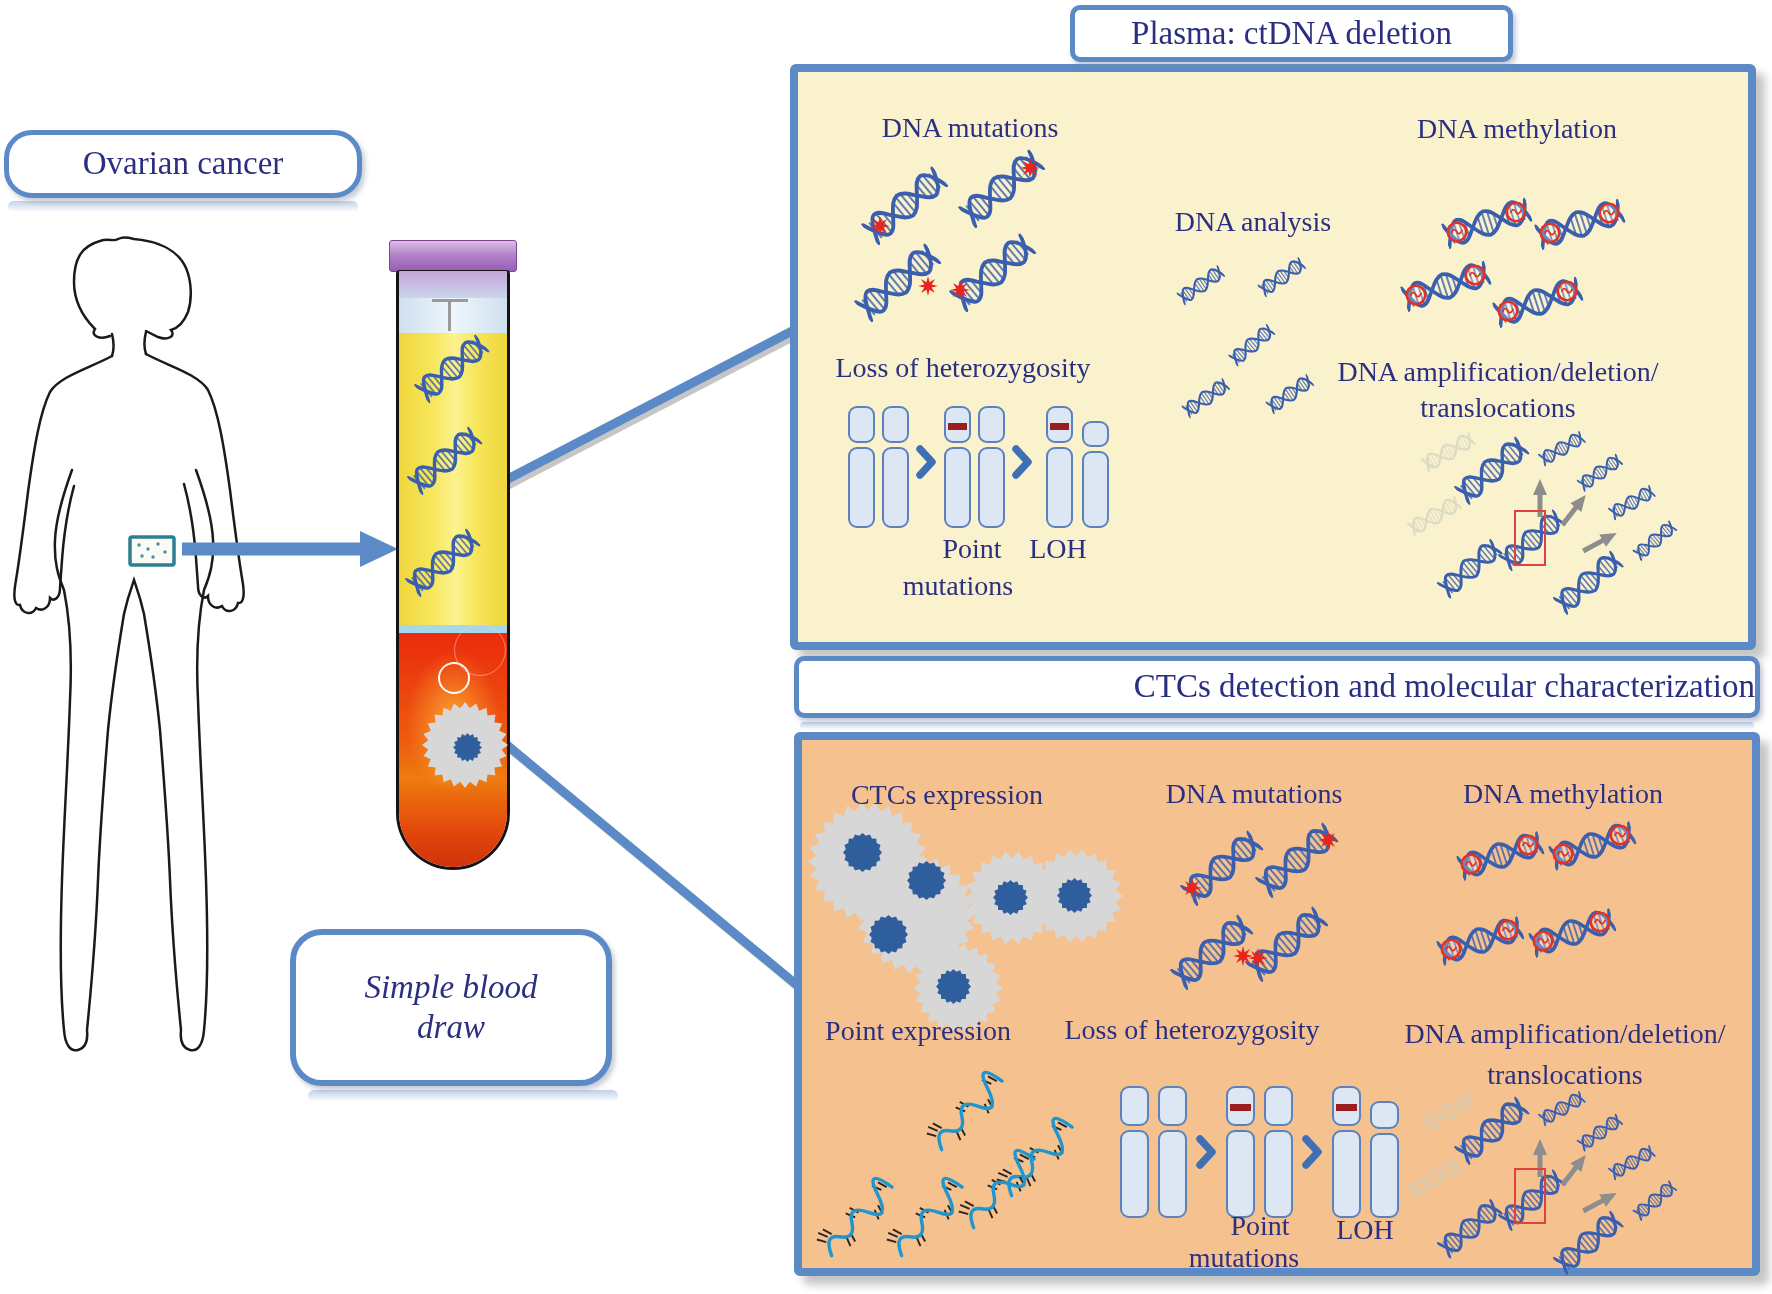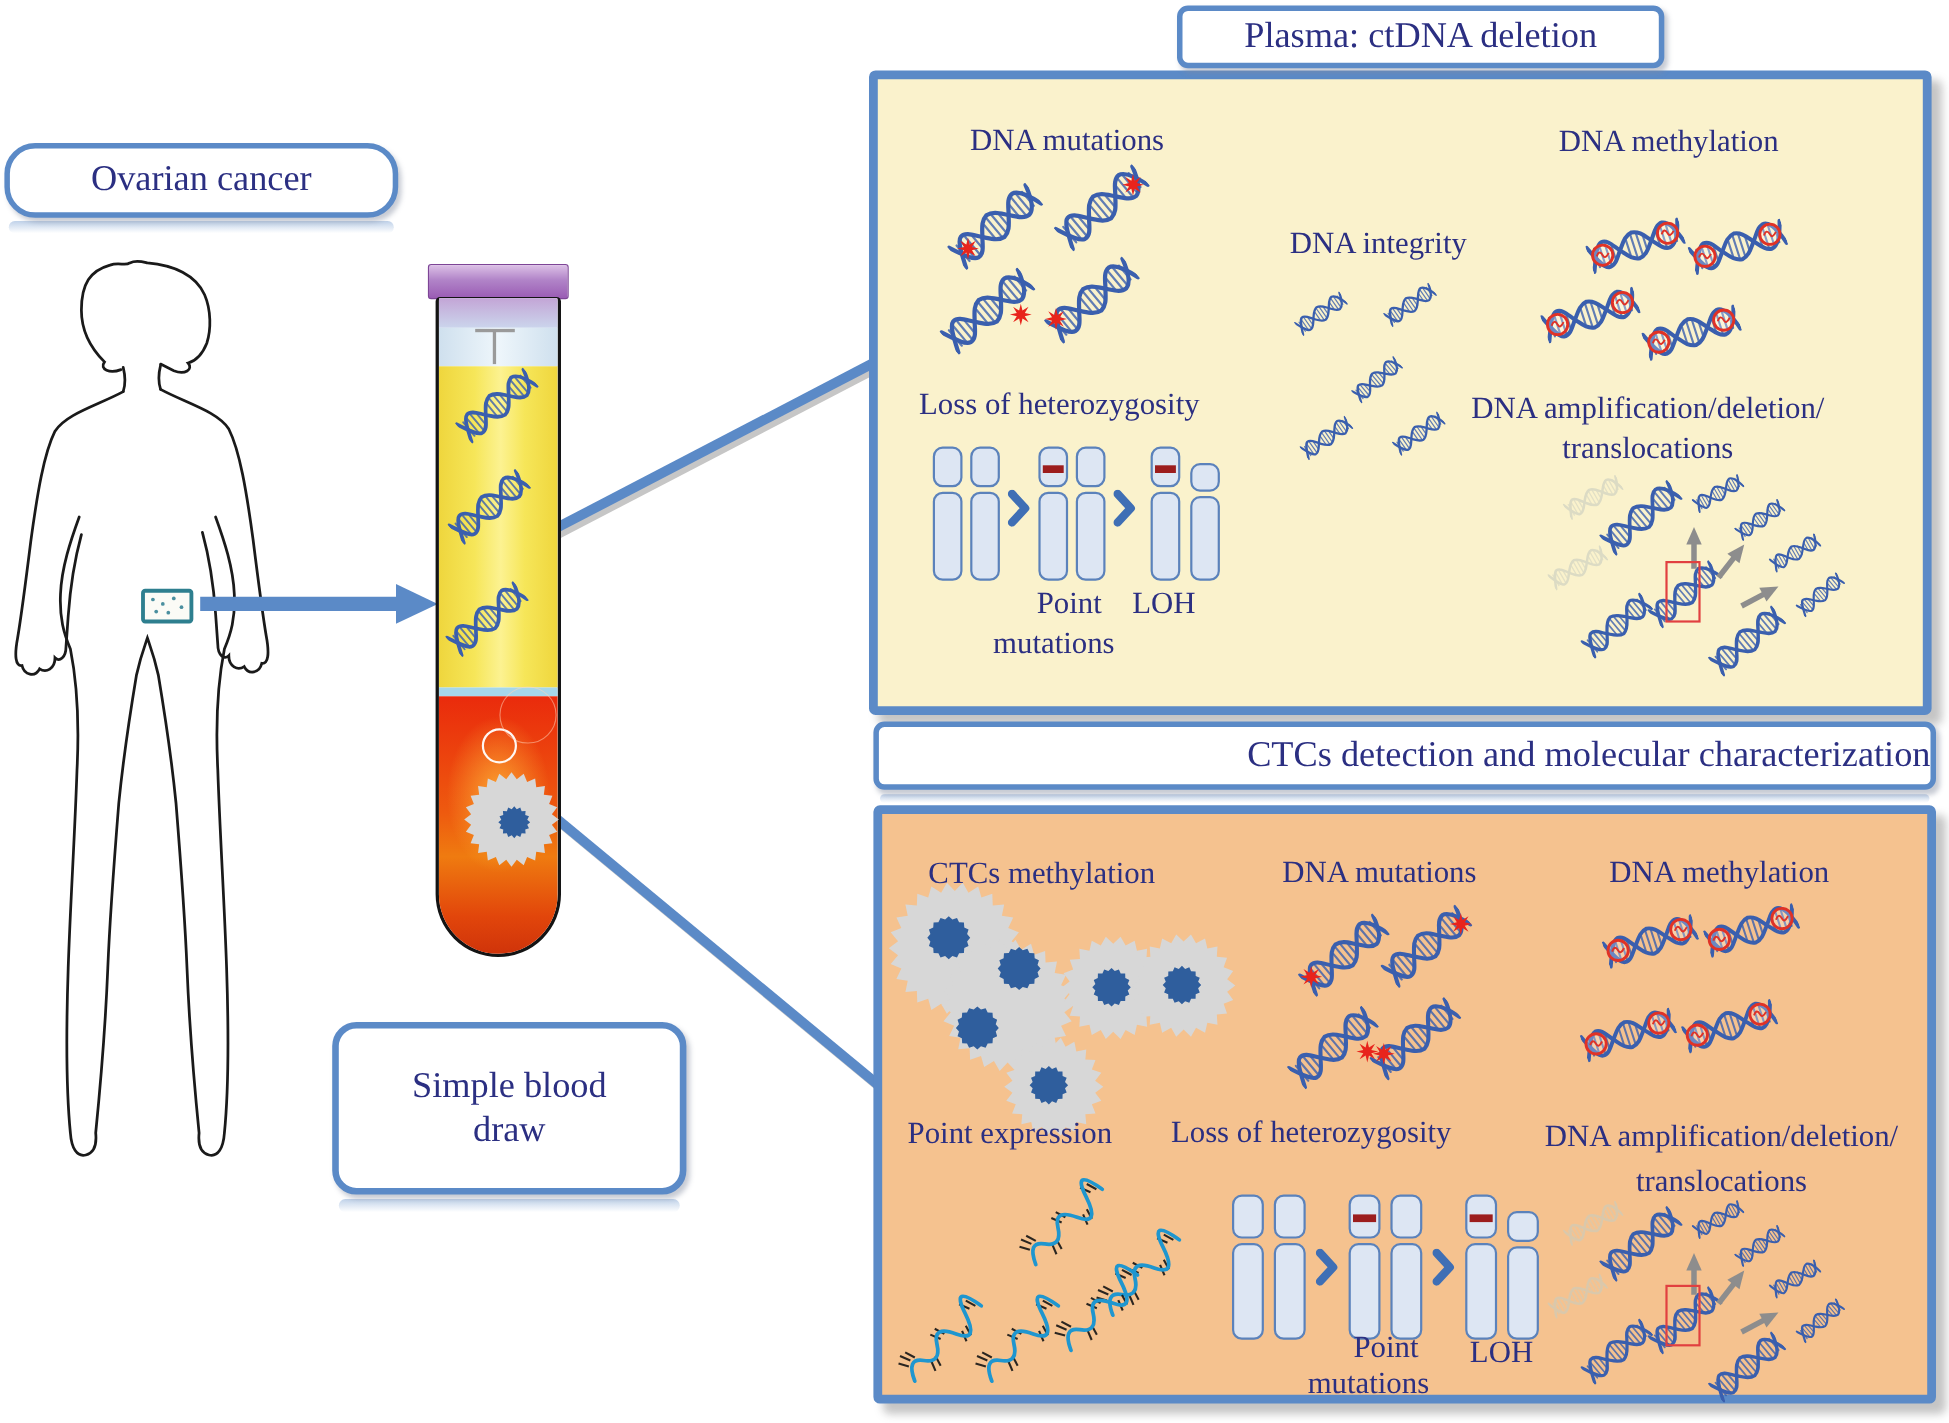--- a/index.html
+++ b/index.html
@@ -11,21 +11,21 @@
          box-shadow:9px 9px 8px rgba(110,110,110,.4);box-sizing:border-box;}
   #plasma-panel{left:790px;top:64px;width:966px;height:586px;background:#faf2cc;}
   #ctc-panel{left:794px;top:732px;width:966px;height:544px;background:#f5c28f;}
   .box{position:absolute;background:#fff;border:5px solid #5b8ac7;border-radius:12px;
        display:flex;align-items:center;justify-content:center;z-index:3;
        box-shadow:3px 4px 5px rgba(130,140,160,.45);box-sizing:border-box;}
   .box .t{font-size:33px;color:#2b2f82;text-align:center;line-height:1.2;}
   #ovarian-box{left:4px;top:130px;width:358px;height:68px;border-radius:28px;}
   #plasma-title-box{left:1070px;top:5px;width:443px;height:57px;border-radius:10px;}
   #ctc-title-box{left:794px;top:656px;width:966px;height:62px;border-radius:10px;justify-content:flex-end;}
-  #blood-draw-box{left:302px;top:929px;width:322px;height:157px;border-width:6px;border-radius:22px;}
+  #blood-draw-box{left:290px;top:929px;width:322px;height:157px;border-width:6px;border-radius:32px;font-style:italic;}
   .refl{position:absolute;z-index:2;border-radius:8px;
         background:linear-gradient(180deg,rgba(91,138,199,.38),rgba(91,138,199,0));}
   .lbl{position:absolute;transform:translate(-50%,-50%);font-size:28px;color:#2b2f82;
        white-space:nowrap;z-index:6;}
   
   #tube-cap{position:absolute;left:389px;top:240px;width:128px;height:32px;z-index:4;
             background:linear-gradient(180deg,#dcc0e6 0%,#b184c8 45%,#9a5cb4 100%);
             border:1px solid #7d4596;border-radius:3px;box-sizing:border-box;}
   #tube{position:absolute;left:396px;top:270px;width:114px;height:600px;z-index:4;
         border:3px solid #141414;border-top-width:1px;border-radius:4px 4px 57px 57px;
@@ -178,29 +178,29 @@
     <div class="layer" id="lay-sky"></div>
     <div class="layer" id="lay-plasma"></div>
     <div class="layer" id="lay-buffy"></div>
     <div class="layer" id="lay-blood"></div>
   </div>
   <div class="needle" style="left:432px;top:299px;width:36px;height:3px"></div>
   <div class="needle" style="left:448px;top:301px;width:3px;height:30px"></div>
 
   <span class="lbl" style="left:970px;top:128px">DNA mutations</span>
   <span class="lbl" style="left:1517px;top:129px">DNA methylation</span>
-  <span class="lbl" style="left:1253px;top:222px">DNA integrity</span>
+  <span class="lbl" style="left:1253px;top:222px">DNA analysis</span>
   <span class="lbl" style="left:963px;top:368px">Loss of heterozygosity</span>
   <span class="lbl" style="left:1498px;top:372px">DNA amplification/deletion/</span>
   <span class="lbl" style="left:1498px;top:408px">translocations</span>
   <span class="lbl" style="left:972px;top:549px">Point</span>
   <span class="lbl" style="left:958px;top:586px">mutations</span>
   <span class="lbl" style="left:1058px;top:549px">LOH</span>
 
-  <span class="lbl" style="left:947px;top:795px">CTCs methylation</span>
+  <span class="lbl" style="left:947px;top:795px">CTCs expression</span>
   <span class="lbl" style="left:1254px;top:794px">DNA mutations</span>
   <span class="lbl" style="left:1563px;top:794px">DNA methylation</span>
   <span class="lbl" style="left:918px;top:1031px">Point expression</span>
   <span class="lbl" style="left:1192px;top:1030px">Loss of heterozygosity</span>
   <span class="lbl" style="left:1565px;top:1034px">DNA amplification/deletion/</span>
   <span class="lbl" style="left:1565px;top:1075px">translocations</span>
   <span class="lbl" style="left:1260px;top:1226px">Point</span>
   <span class="lbl" style="left:1244px;top:1258px">mutations</span>
   <span class="lbl" style="left:1365px;top:1230px">LOH</span>
 

